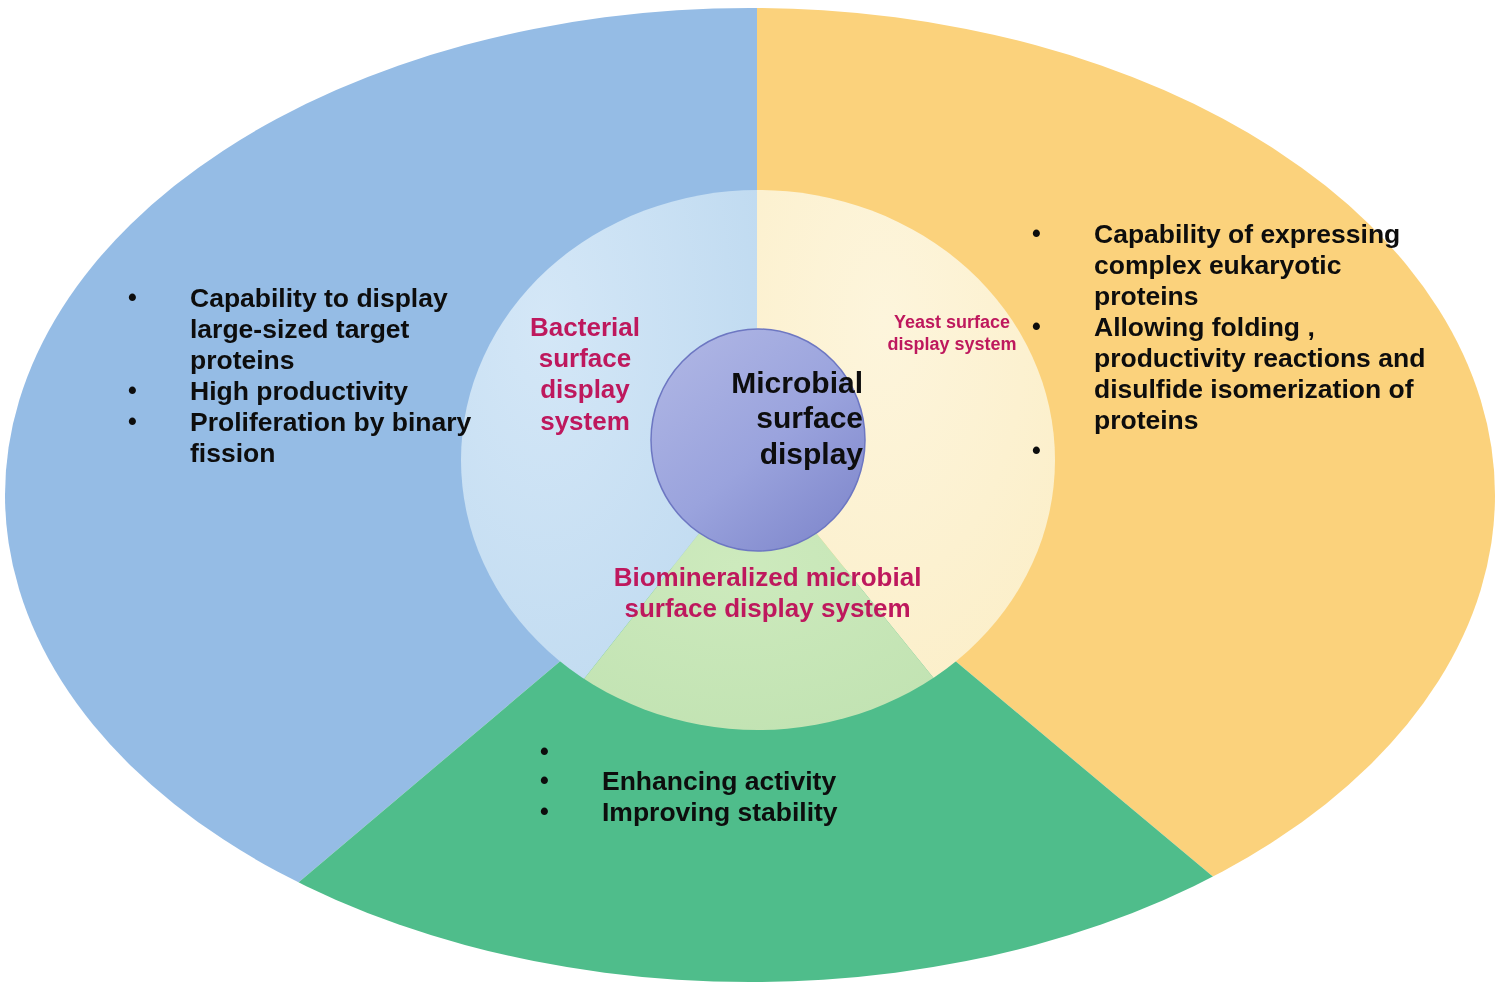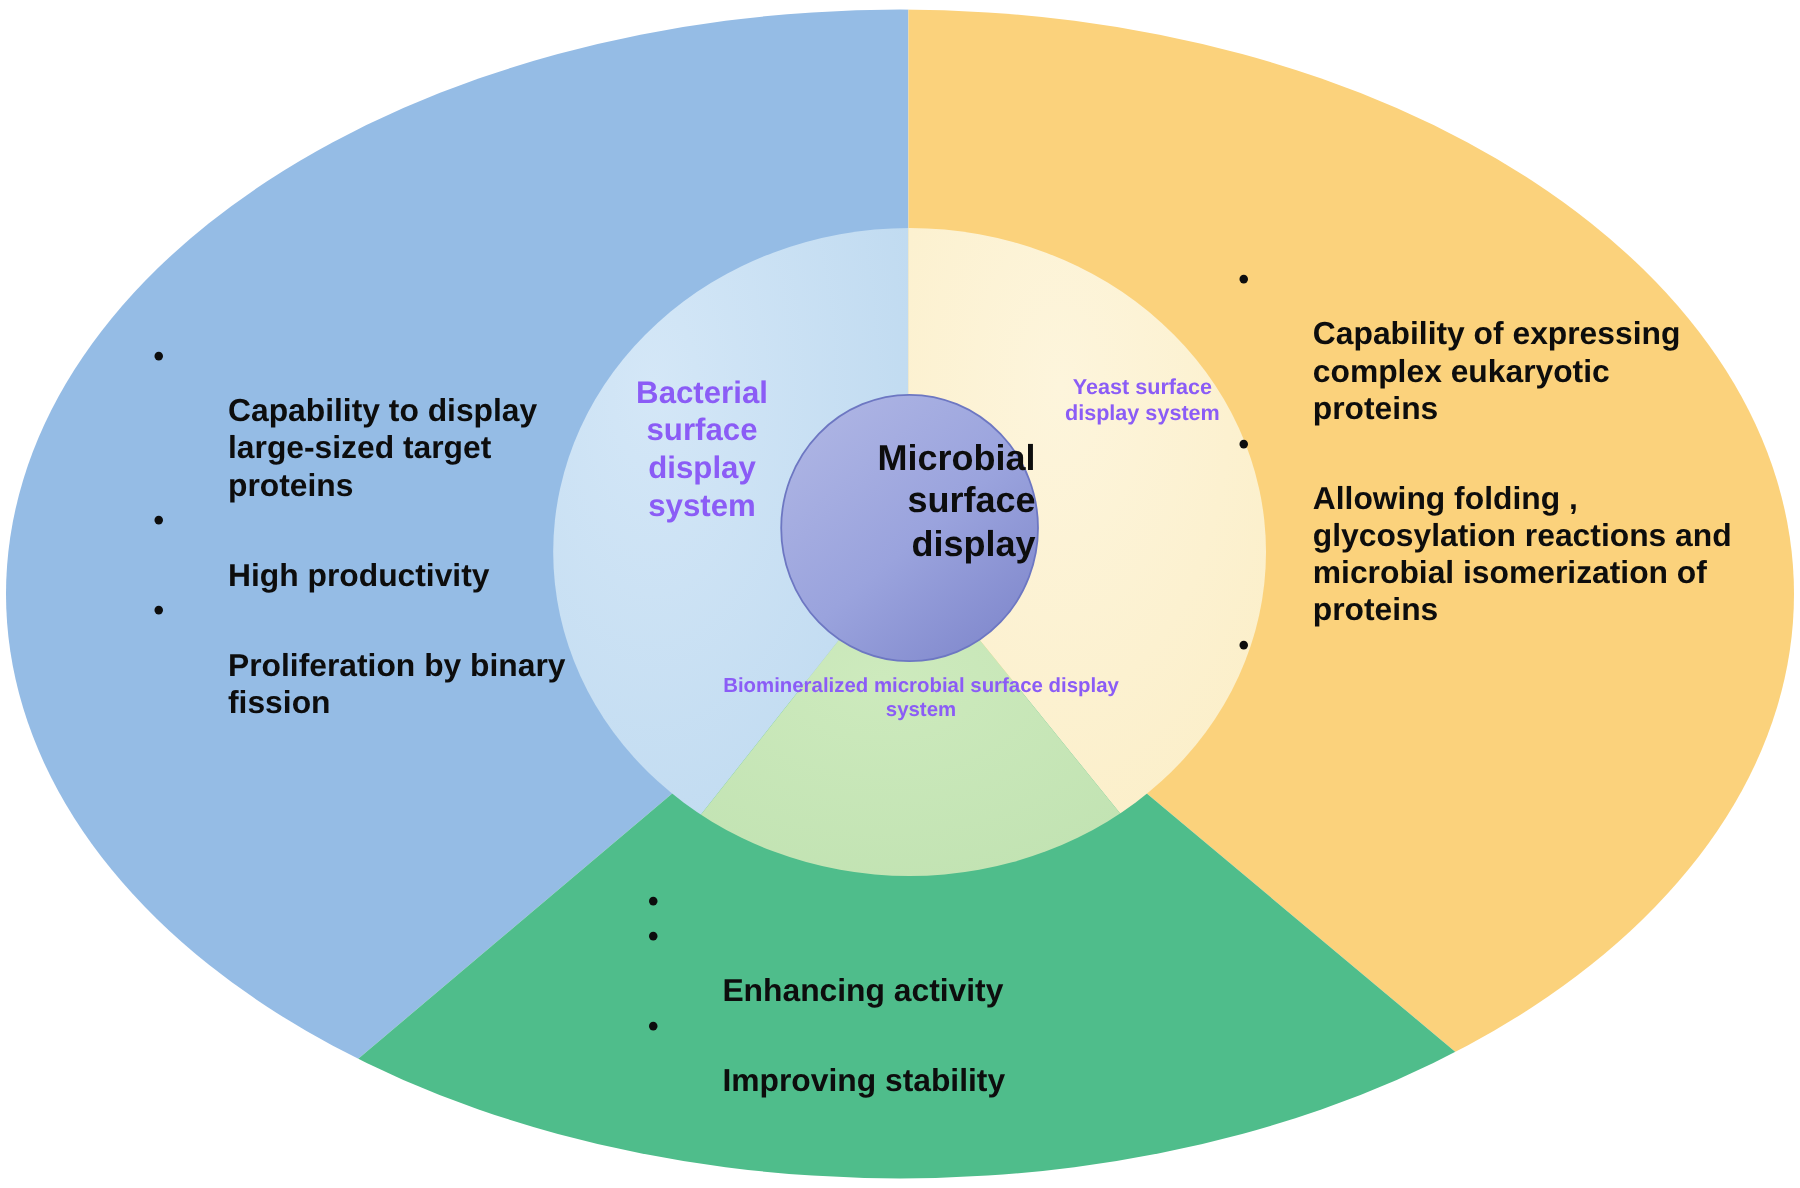--- a/index.html
+++ b/index.html
@@ -38,21 +38,20 @@
     display: flex;
     align-items: flex-start;
   }
   .bullet-dot {
     flex: 0 0 auto;
     text-align: left;
     font-weight: bold;
   }
   .bullet-text {
     flex: 1 1 auto;
-    margin-top: 44px;
   }
 
   
   #left-bullets {
     left: 128px;
     top: 283px;
     width: 390px;
     font-size: 26.5px;
   }
   #left-bullets .bullet-dot { width: 62px; font-size: 25px; }
@@ -70,21 +69,21 @@
   #bottom-bullets {
     left: 540px;
     top: 737px;
     width: 500px;
     font-size: 26.5px;
   }
   #bottom-bullets .bullet-dot { width: 62px; font-size: 25px; }
 
   .ring-label {
     position: absolute;
-    color: #8b5cf6;
+    color: #be185d;
     font-weight: bold;
     font-family: "Liberation Sans", sans-serif;
     line-height: 1.2;
     text-align: center;
   }
   #bacterial-label {
     left: 495px;
     top: 312px;
     width: 180px;
     font-size: 26px;
@@ -92,21 +91,21 @@
   #yeast-label {
     left: 862px;
     top: 312px;
     width: 180px;
     font-size: 18px;
   }
   #biomineral-label {
     left: 595px;
     top: 562px;
     width: 345px;
-    font-size: 17px;
+    font-size: 26px;
   }
   #center-label {
     position: absolute;
     left: 653px;
     top: 365px;
     width: 210px;
     text-align: right;
     color: #0d0d0d;
     font-weight: bold;
     font-size: 30px;
@@ -185,21 +184,21 @@
     </div>
   </div>
 
   <div class="bullet-block" id="right-bullets">
     <div class="bullet-row">
       <span class="bullet-dot">•</span>
       <span class="bullet-text">Capability of expressing complex eukaryotic proteins</span>
     </div>
     <div class="bullet-row">
       <span class="bullet-dot">•</span>
-      <span class="bullet-text">Allowing folding , glycosylation reactions and microbial isomerization of proteins</span>
+      <span class="bullet-text">Allowing folding , productivity reactions and disulfide isomerization of proteins</span>
     </div>
     <div class="bullet-row">
       <span class="bullet-dot">•</span>
     </div>
   </div>
 
   <div class="bullet-block" id="bottom-bullets">
     <div class="bullet-row">
       <span class="bullet-dot">•</span>
     </div>

